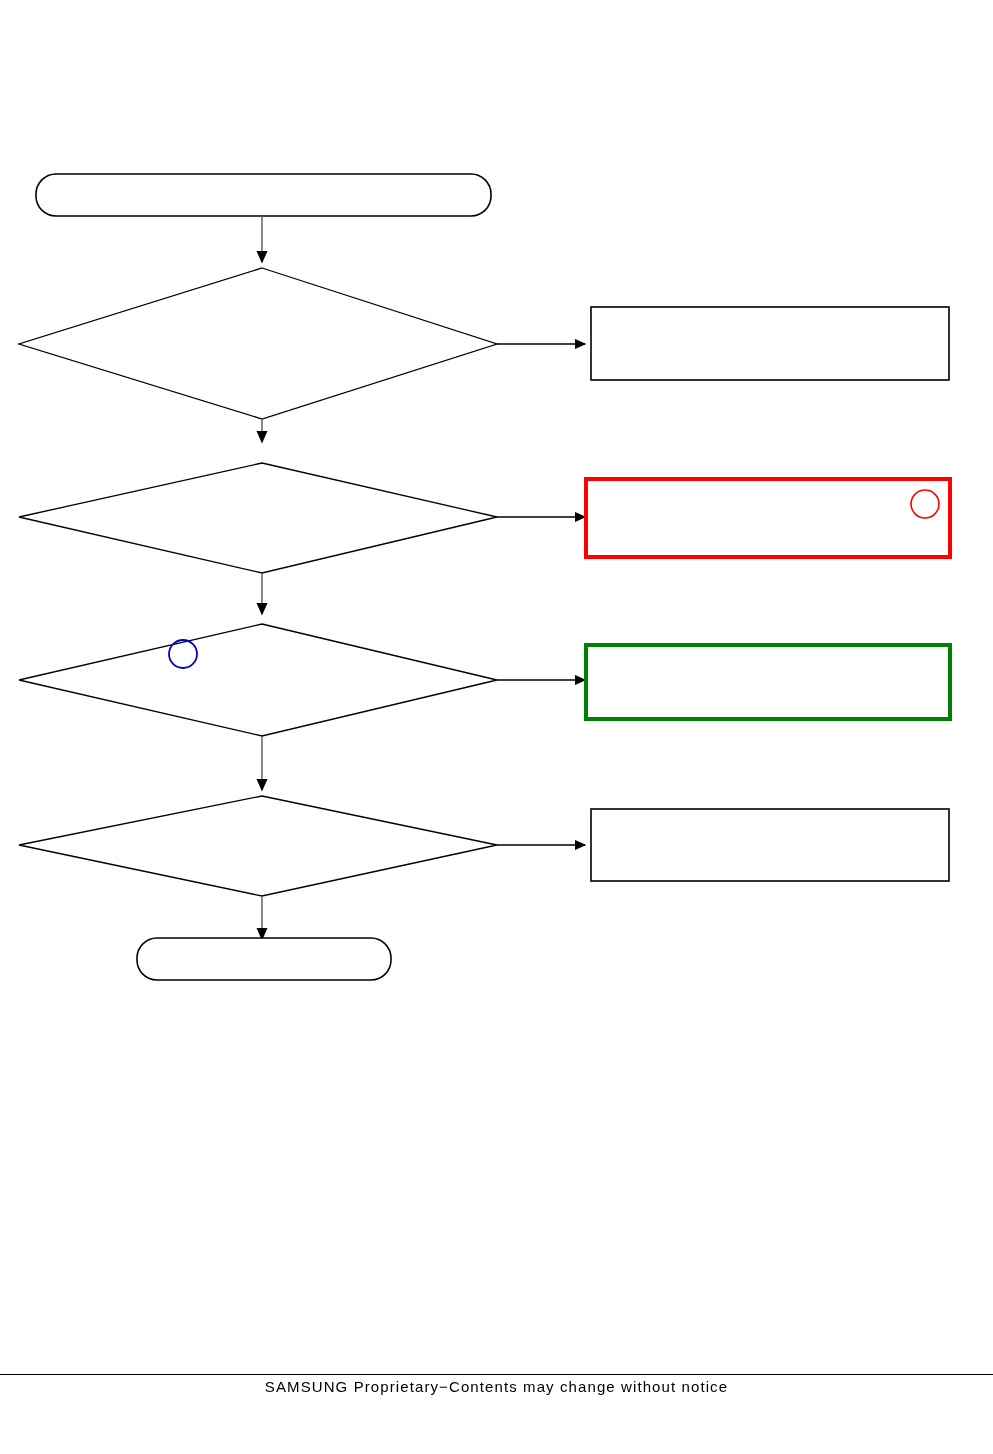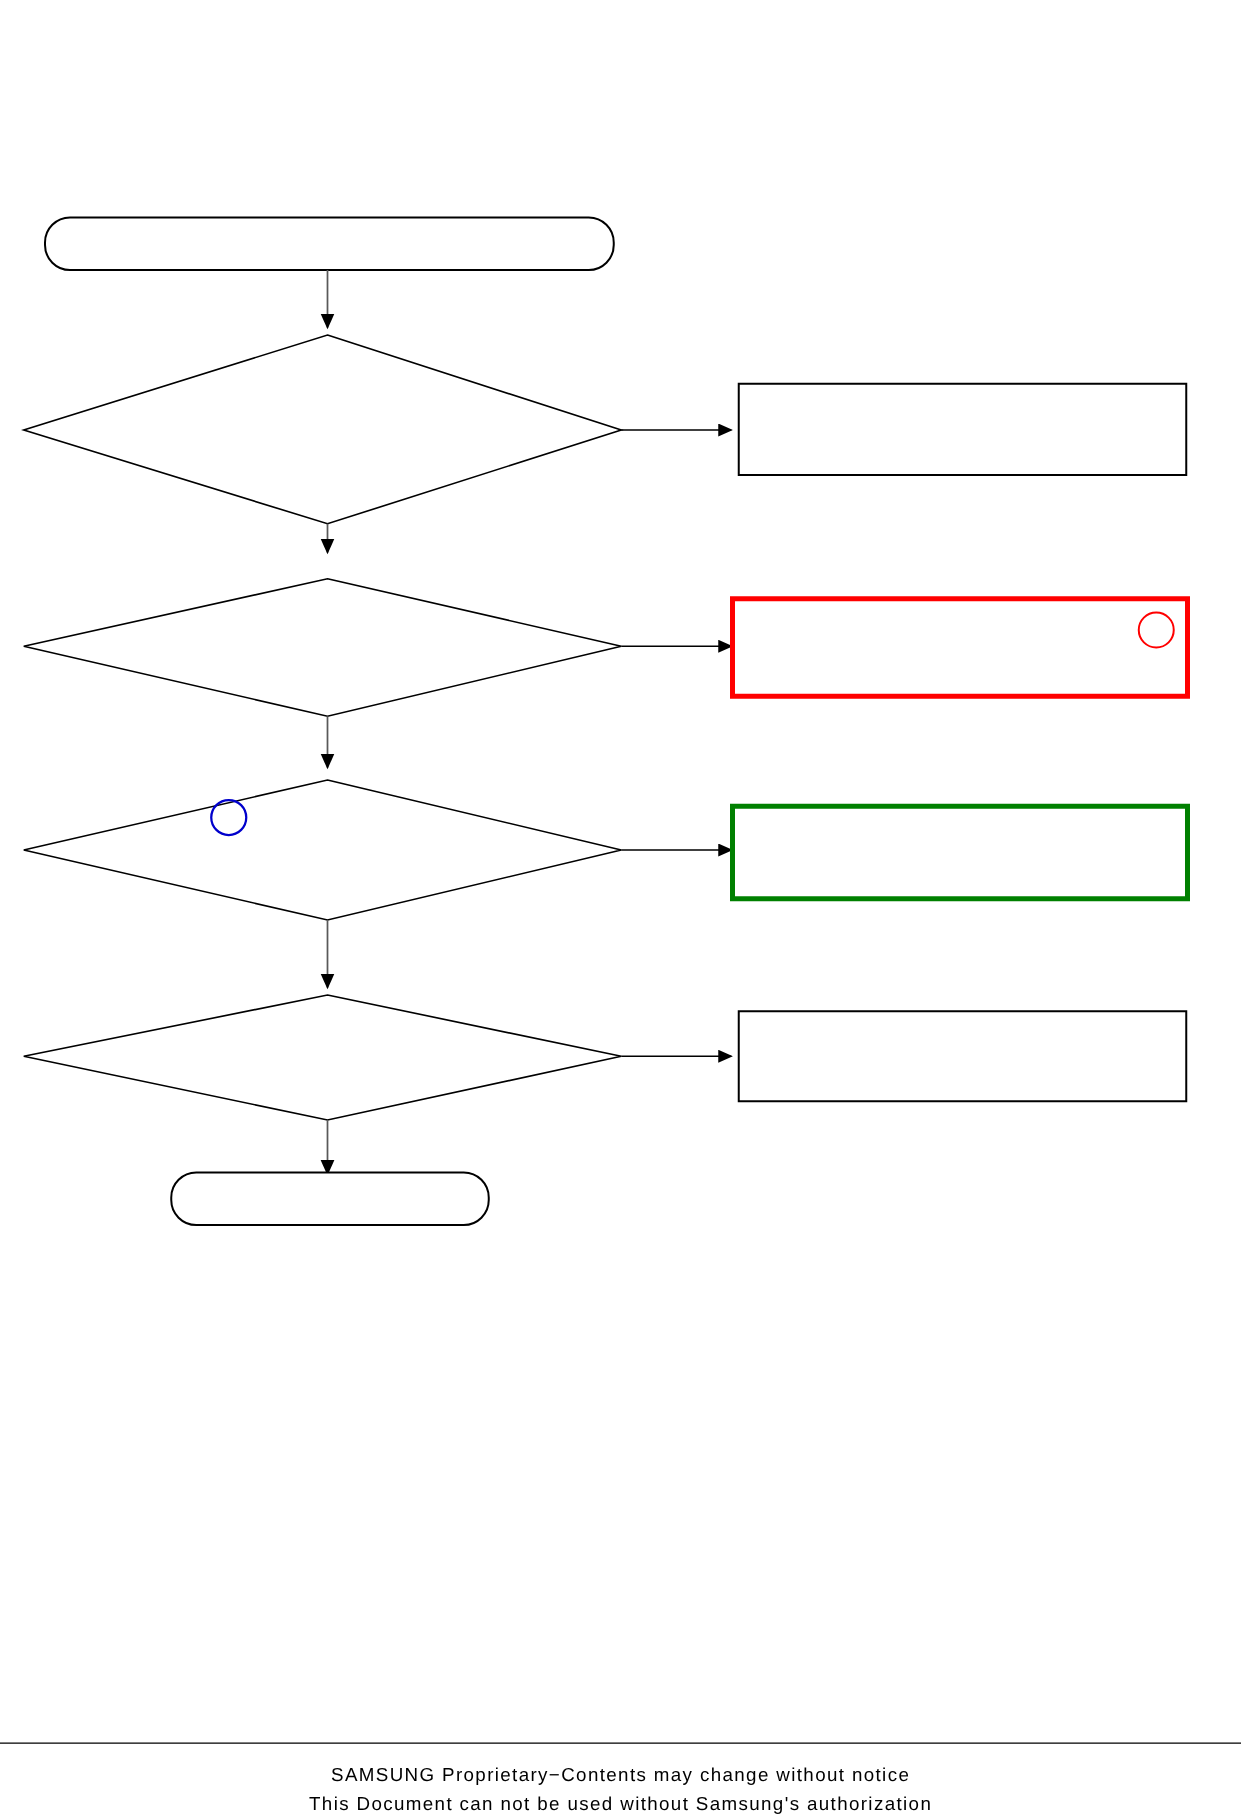--- a/index.html
+++ b/index.html
@@ -29,24 +29,23 @@
     color: #000;
     text-align: center;
     white-space: pre-wrap;
     pointer-events: none;
   }
   .footer {
     position: absolute;
     left: 0;
     right: 0;
     bottom: 0;
-    height: 60px;
+    height: 80px;
     border-top: 1px solid #000;
     text-align: center;
-    padding-top: 14px;
     box-sizing: border-box;
   }
   .footer div {
     font-size: 15px;
     letter-spacing: 1.1px;
     line-height: 1.55;
     color: #000;
   }
 </style>
 </head>
@@ -150,14 +149,13 @@
 <div class="node-label" style="left:80px; top:509px; width:364px;"></div>
 <div class="node-label" style="left:601px; top:508px; width:300px;"></div>
 <div class="node-label" style="left:80px; top:672px; width:364px;"></div>
 <div class="node-label" style="left:601px; top:673px; width:334px;"></div>
 <div class="node-label" style="left:80px; top:837px; width:364px;"></div>
 <div class="node-label" style="left:601px; top:836px; width:338px;"></div>
 <div class="node-label" style="left:137px; top:950px; width:254px;"></div>
 
 <div class="footer">
   <div>SAMSUNG  Proprietary−Contents  may  change  without  notice</div>
-  <div>This  Document  can  not  be  used  without  Samsung's  authorization</div>
 </div>
 
 </body></html>

